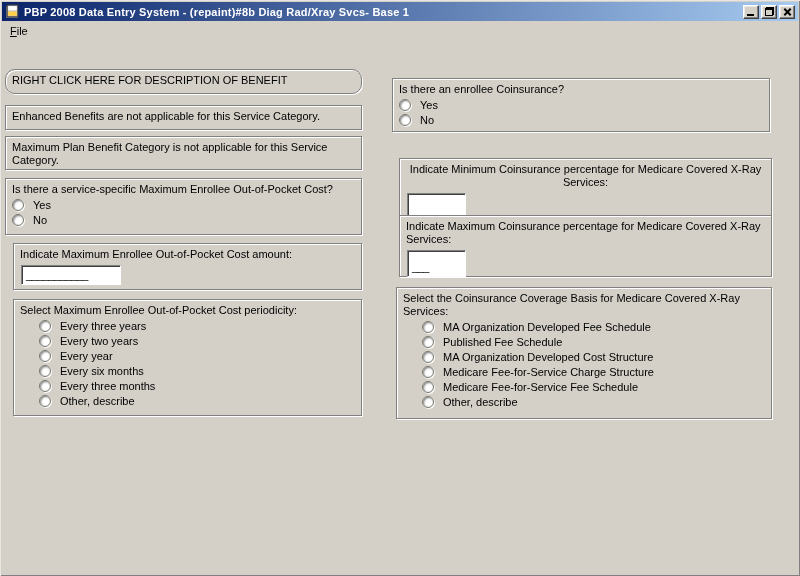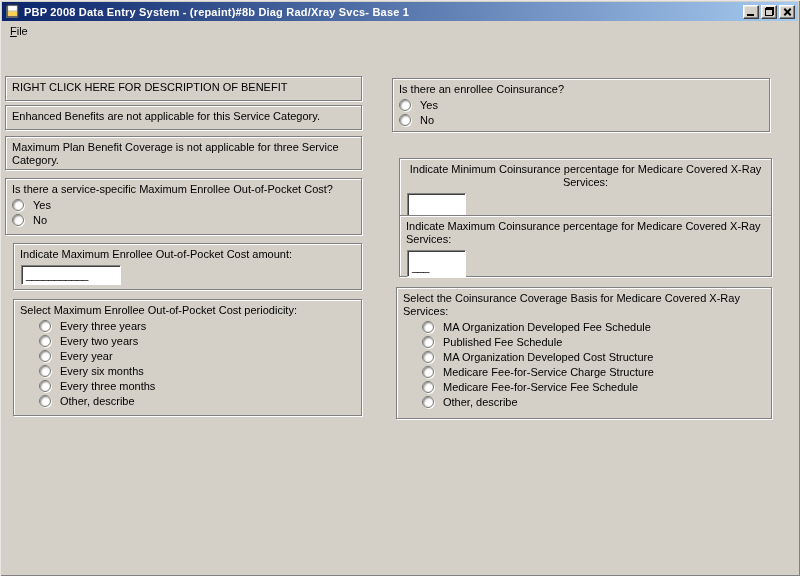--- a/index.html
+++ b/index.html
@@ -66,21 +66,21 @@
   .panel {
     position:absolute;
     background:var(--window-bg,#d4d0c8);
     border:1px solid #808080;
     box-shadow: 1px 1px 0 #ffffff, inset 1px 1px 0 #ffffff;
     padding:4px 6px;
     line-height:13px;
   }
   .panel-label { color:#000; }
 
-  .p-l1 { left:5px;   top:76px;  width:357px; height:25px; }
+  .p-l1 { left:5px;   top:69px;  width:357px; height:25px;border-radius:10px; }
   .p-l2 { left:5px;   top:105px; width:357px; height:25px; }
   .p-l3 { left:5px;   top:136px; width:357px; height:34px; }
   .p-l4 { left:5px;   top:178px; width:357px; height:57px; }
   .p-l5 { left:13px;  top:243px; width:349px; height:47px; }
   .p-l6 { left:13px;  top:299px; width:349px; height:117px; }
   .p-r1 { left:392px; top:78px;  width:378px; height:54px; }
   .p-r2 { left:399px; top:158px; width:373px; height:64px;text-align:center; }
   .p-r3 { left:399px; top:215px; width:373px; height:62px; }
   .p-r4 { left:396px; top:287px; width:376px; height:132px; }
 
@@ -142,21 +142,21 @@
 
   <div class="panel p-l1">
     <div class="panel-label">RIGHT CLICK HERE FOR DESCRIPTION OF BENEFIT</div>
   </div>
 
   <div class="panel p-l2">
     <div class="panel-label">Enhanced Benefits are not applicable for this Service Category.</div>
   </div>
 
   <div class="panel p-l3">
-    <div class="panel-label">Maximum Plan Benefit Coverage is not applicable for three Service Category.</div>
+    <div class="panel-label">Maximum Plan Benefit Category is not applicable for this Service Category.</div>
   </div>
 
   <div class="panel p-l4">
     <div class="panel-label">Is there a service-specific Maximum Enrollee Out-of-Pocket Cost?</div>
     <div class="radio-row">
       <span class="radio"></span>
       <span class="radio-label">Yes</span>
     </div>
     <div class="radio-row">
       <span class="radio"></span>

